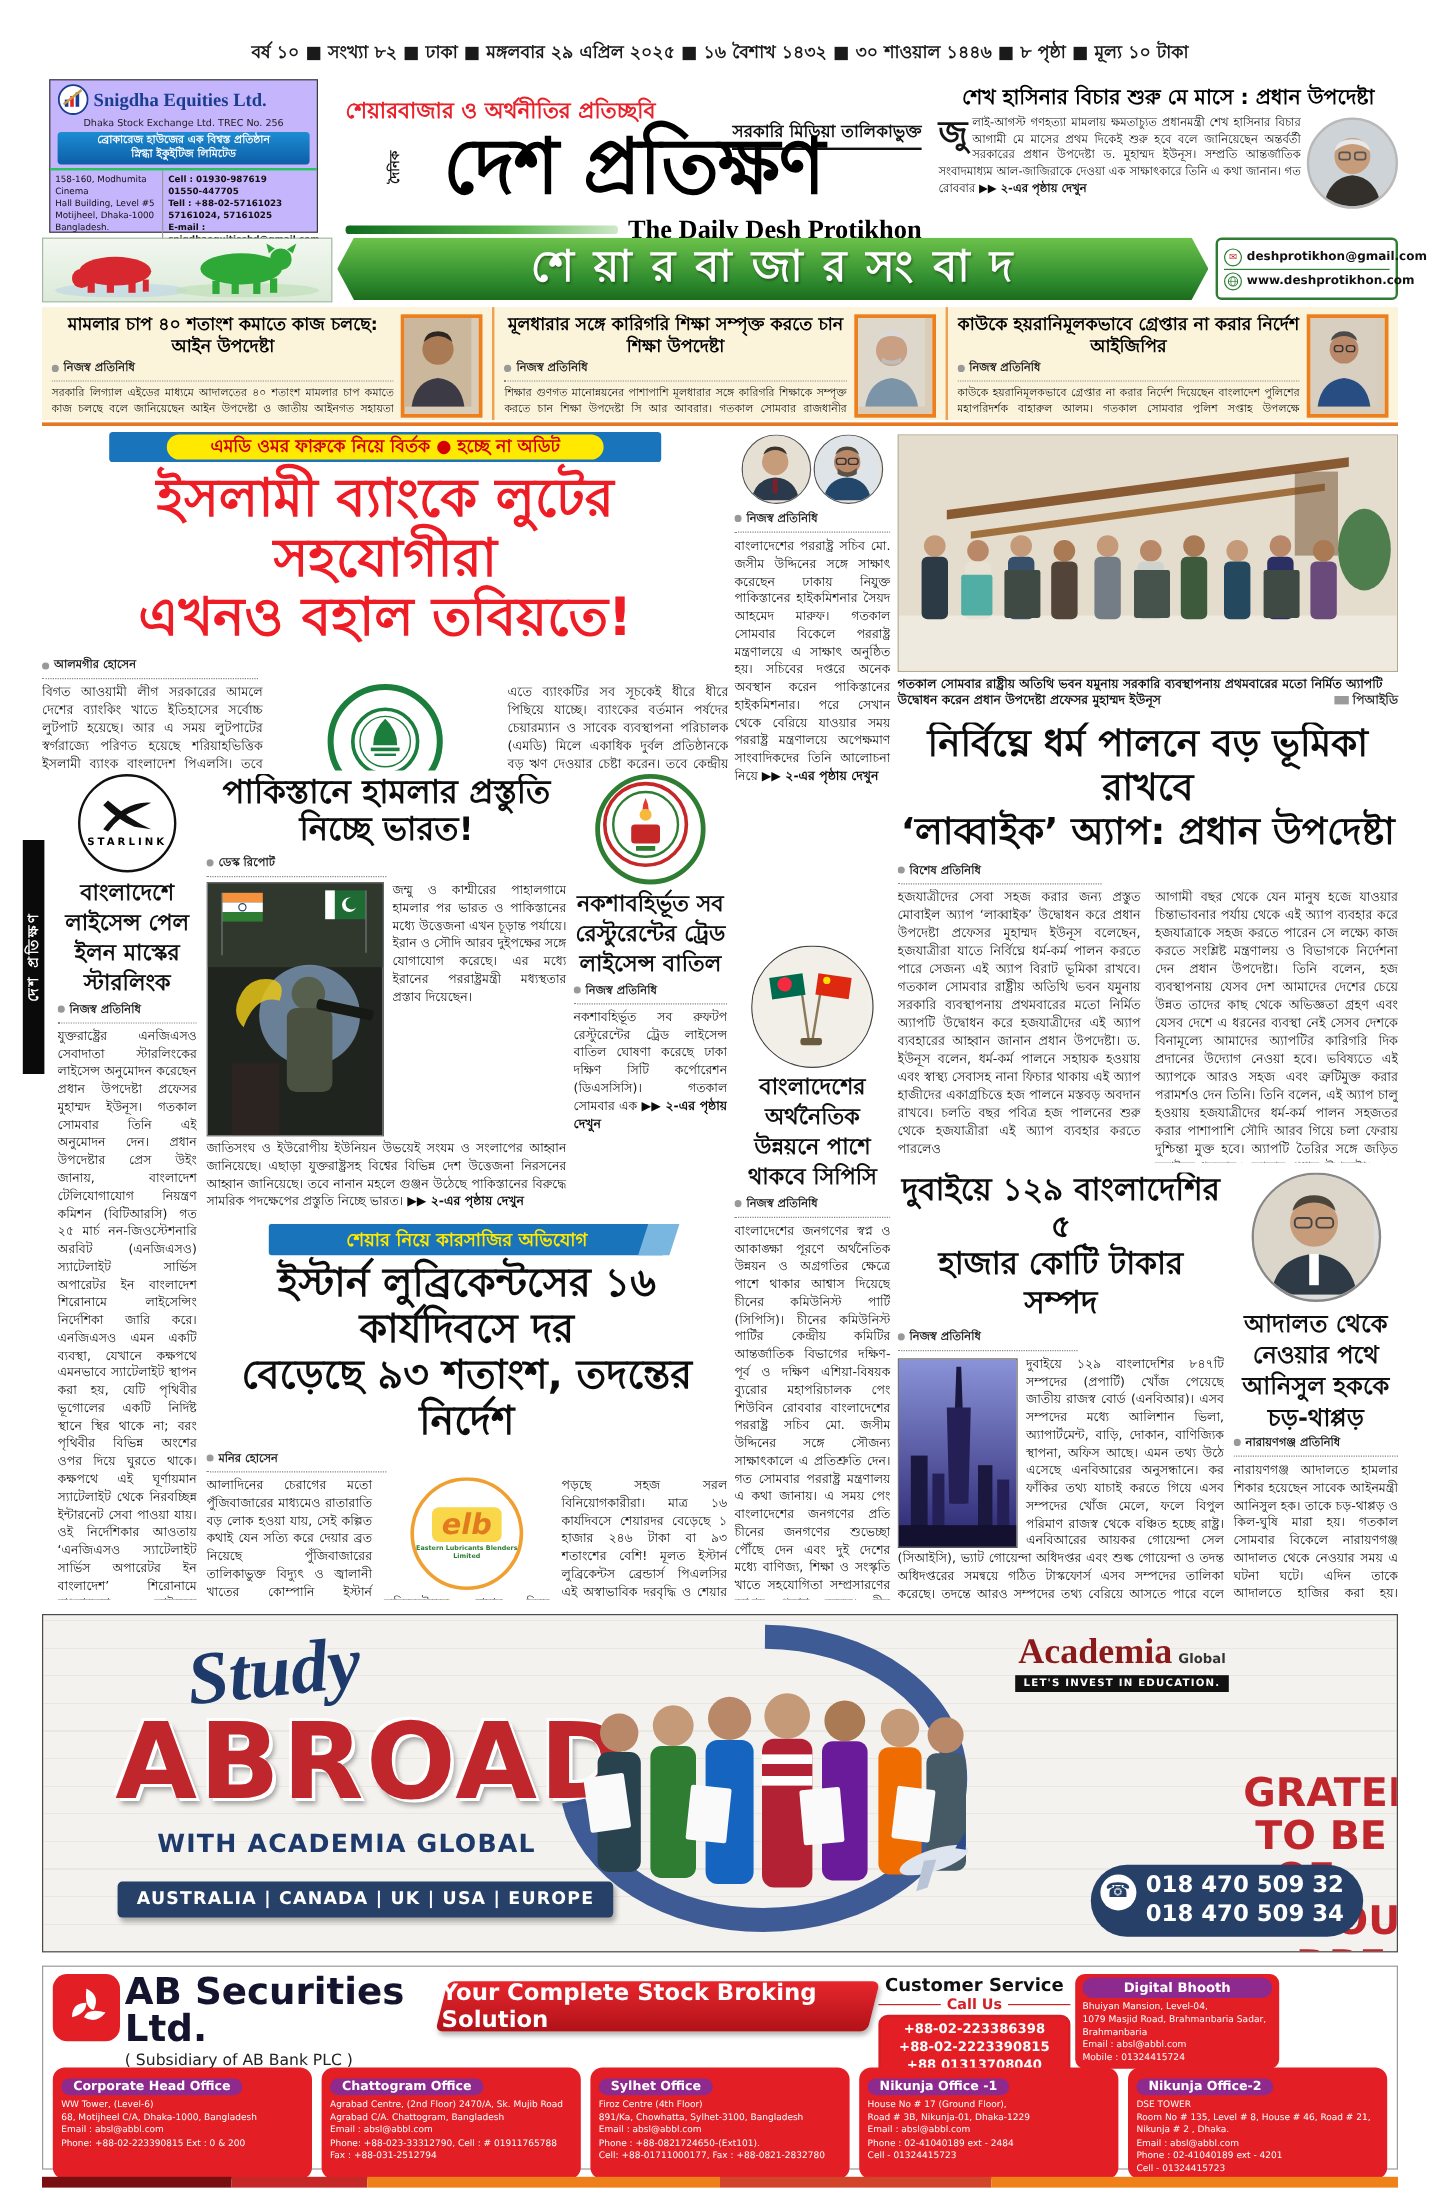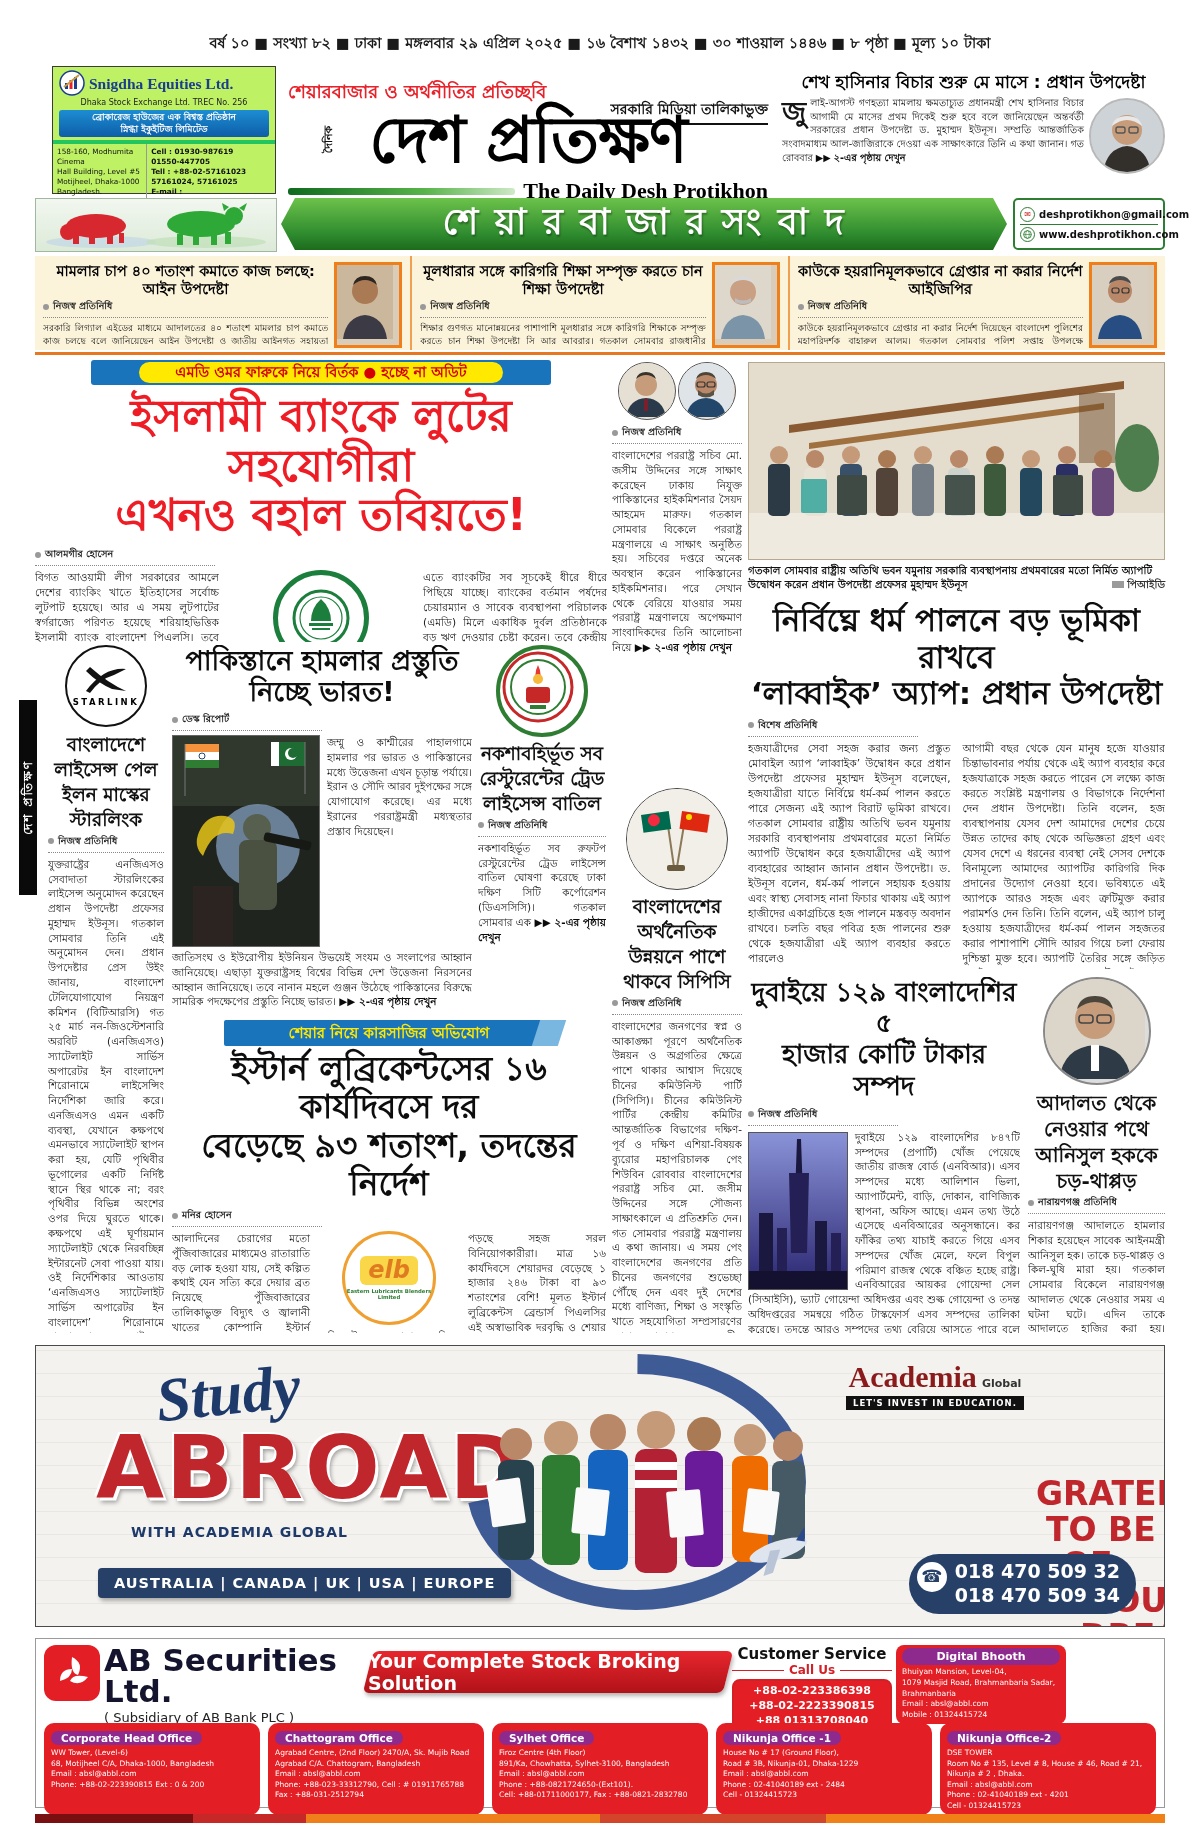--- a/index.html
+++ b/index.html
@@ -7,25 +7,25 @@
   .abs{position:absolute;}
   .ovh{overflow:hidden;}
   .jb{text-align:justify;line-height:1.42;color:#151515;}
   .dot{display:inline-block;width:6px;height:6px;border-radius:50%;background:#999;margin-right:4px;vertical-align:middle;}
   .byl{font-size:9.5px;font-weight:bold;color:#222;padding:1px 0 3px;border-bottom:1px dotted #888;margin-bottom:4px;}
   .more{font-weight:bold;color:#0a0a0a;}
   .hdk{font-weight:800;text-align:center;color:#0d0d0d;}
   .pre{white-space:pre-line;}
   
   #dateline{top:32px;left:0;width:100%;text-align:center;font-size:14.5px;font-weight:600;color:#1a1a1a;}
-  #snigdha{top:66px;left:52px;width:222px;height:126px;border:1.5px solid #3b3b3b;background:#bef264;font-size:8px;}
+  #snigdha{top:66px;left:41px;width:222px;height:126px;border:1.5px solid #3b3b3b;background:#c4b5fd;font-size:8px;}
   .sn-name{color:#1a3d8f;font-weight:800;font-size:15.5px;font-family:"Liberation Serif",serif;}
   .sn-trec{font-size:8px;color:#222;text-align:center;}
   .sn-blue{background:linear-gradient(180deg,#1d8dd2,#0d5ea8);color:#fff;border-radius:3px;margin:3px 6px;padding:2px 4px;text-align:center;font-weight:bold;font-size:9px;line-height:1.3;}
-  .sn-bot{display:flex;border-top:4px solid #22c55e;margin-top:3px;}
+  .sn-bot{display:flex;border-top:2px solid #22c55e;margin-top:3px;}
   .sn-bot>div{padding:3px 4px;font-size:7.3px;line-height:1.35;}
   .sn-addr{width:46%;border-right:1px solid #999;}
   .sn-contact{width:54%;font-weight:bold;}
   #masthead{top:78px;left:288px;width:480px;height:112px;}
   .mh-tag{color:#e8222a;font-size:18px;font-weight:800;position:absolute;left:0;top:0;}
   .mh-listed{color:#111;font-size:14px;font-weight:800;position:absolute;right:0;top:20px;border-bottom:2px solid #111;padding-bottom:1px;}
   .mh-logo{position:absolute;left:0;right:0;top:30px;text-align:center;font-size:64px;line-height:1;font-weight:900;color:#000;letter-spacing:-1px;}
   .mh-daily{position:absolute;left:28px;top:52px;font-size:11px;font-weight:bold;transform:rotate(-90deg);transform-origin:center;}
   .mh-bottom{position:absolute;left:0;right:0;top:100px;display:flex;align-items:center;gap:8px;}
   .mh-greenbar{flex:1;height:7px;background:linear-gradient(90deg,#0f6a1f,#57b349 60%,#cfe9c8);border-radius:3px;}
@@ -113,21 +113,21 @@
   .du-photo{float:left;width:100px;height:158px;margin:2px 7px 2px 0;border:1px solid #555;box-sizing:border-box;}
   .du-body{font-size:10.4px;}
   #anisul{top:977px;left:1028px;width:137px;height:356px;}
   .an-photo{width:104px;height:104px;margin:0 auto 5px;border-radius:50%;border:2px solid #888;overflow:hidden;background:#ddd;}
   .an-title{font-size:20px;font-weight:800;text-align:center;line-height:1.3;}
   
   #study{top:1345px;left:35px;width:1130px;height:282px;border:1px solid #4a4a4a;background:
     repeating-linear-gradient(0deg,#f3f2ef 0 22px,#e9e7e2 22px 23px),#f3f2ef;box-sizing:border-box;}
   .st-script{position:absolute;left:120px;top:12px;font-family:"Liberation Serif",serif;font-style:italic;font-weight:bold;font-size:62px;color:#1d3a6b;transform:rotate(-6deg);}
   .st-abroad{position:absolute;left:60px;top:70px;font-size:88px;font-weight:900;color:#c0272d;letter-spacing:2px;text-shadow:3px 3px 0 #fff,-2px -2px 0 #fff,4px 5px 4px rgba(0,0,0,.35);}
-  .st-with{position:absolute;left:95px;top:178px;font-size:14px;font-weight:800;color:#1d3a6b;letter-spacing:1px;}
+  .st-with{position:absolute;left:95px;top:178px;font-size:21px;font-weight:800;color:#1d3a6b;letter-spacing:1px;}
   .st-countries{position:absolute;left:62px;top:222px;background:#274067;color:#fff;font-size:14.5px;font-weight:800;padding:7px 16px;border-radius:4px;letter-spacing:1px;box-shadow:2px 3px 4px rgba(0,0,0,.3);}
   .st-g{font-size:33px;font-weight:900;color:#c0272d;line-height:1.08;}
   .st-brand{position:absolute;left:810px;top:14px;text-align:center;}
   .st-brandname{font-family:"Liberation Serif",serif;font-weight:900;font-size:30px;color:#8b1a1a;}
   .st-brand2{font-size:11px;font-weight:bold;color:#333;margin-top:-4px;}
   .st-brandtag{background:#111;color:#fff;font-size:8.5px;font-weight:bold;padding:2px 7px;margin-top:2px;letter-spacing:1px;}
   .st-phone{position:absolute;right:28px;top:208px;background:#274067;color:#fff;border-radius:30px;padding:6px 16px 6px 46px;font-size:19px;font-weight:800;line-height:1.25;}
   .st-phoneic{position:absolute;left:8px;top:8px;width:30px;height:30px;border-radius:50%;background:#fff;color:#274067;display:flex;align-items:center;justify-content:center;font-size:17px;}
   
   #abad{top:1638px;left:35px;width:1130px;height:170px;border:1px solid #9a9a9a;background:#fff;box-sizing:border-box;padding:6px 8px;}

